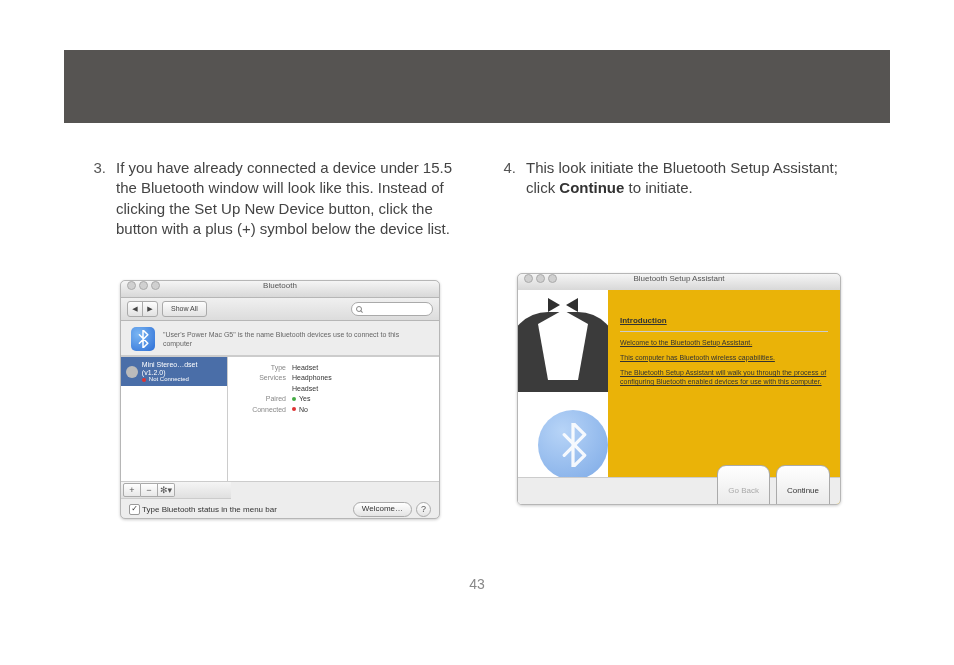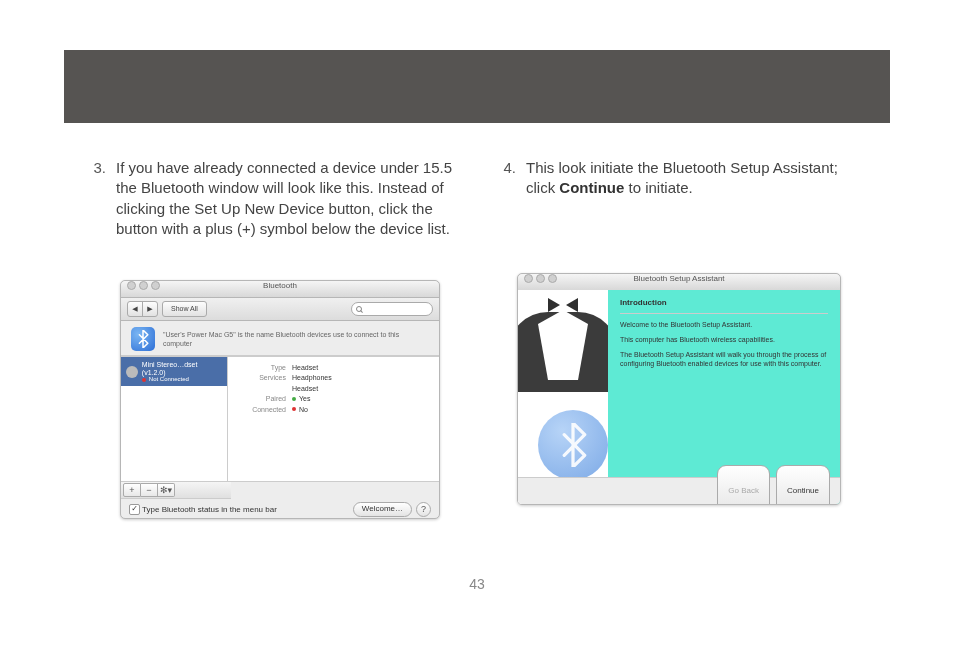--- a/index.html
+++ b/index.html
@@ -276,23 +276,24 @@
   .big-bt{
     position:absolute;left:20px;top:120px;
     width:70px;height:70px;border-radius:50%;
     background:radial-gradient(circle at 35% 30%,#b7d4f7,#7ca9e6);
     display:flex;align-items:center;justify-content:center;
   }
   .big-bt svg{width:30px;height:44px;opacity:.9;}
 
   .assist-right{
     flex:1;
-    background:#5eead4;
-    padding:8px 12px 0 12px;
+    background:#eab308;
+    padding:26px 12px 0 12px;
     position:relative;
+    text-decoration:underline;
   }
   .assist-heading{font-weight:700;font-size:8px;border-bottom:1px solid #ccc;padding-bottom:4px;margin-bottom:6px;}
   .assist-para{font-size:7px;color:#333;margin-bottom:6px;line-height:1.3;}
 
   .assist-footer{
     position:absolute;
     left:0;right:0;bottom:0;height:26px;
     background:#ededed;border-top:1px solid #ccc;
     display:flex;align-items:center;justify-content:flex-end;
     padding:0 10px;gap:6px;

